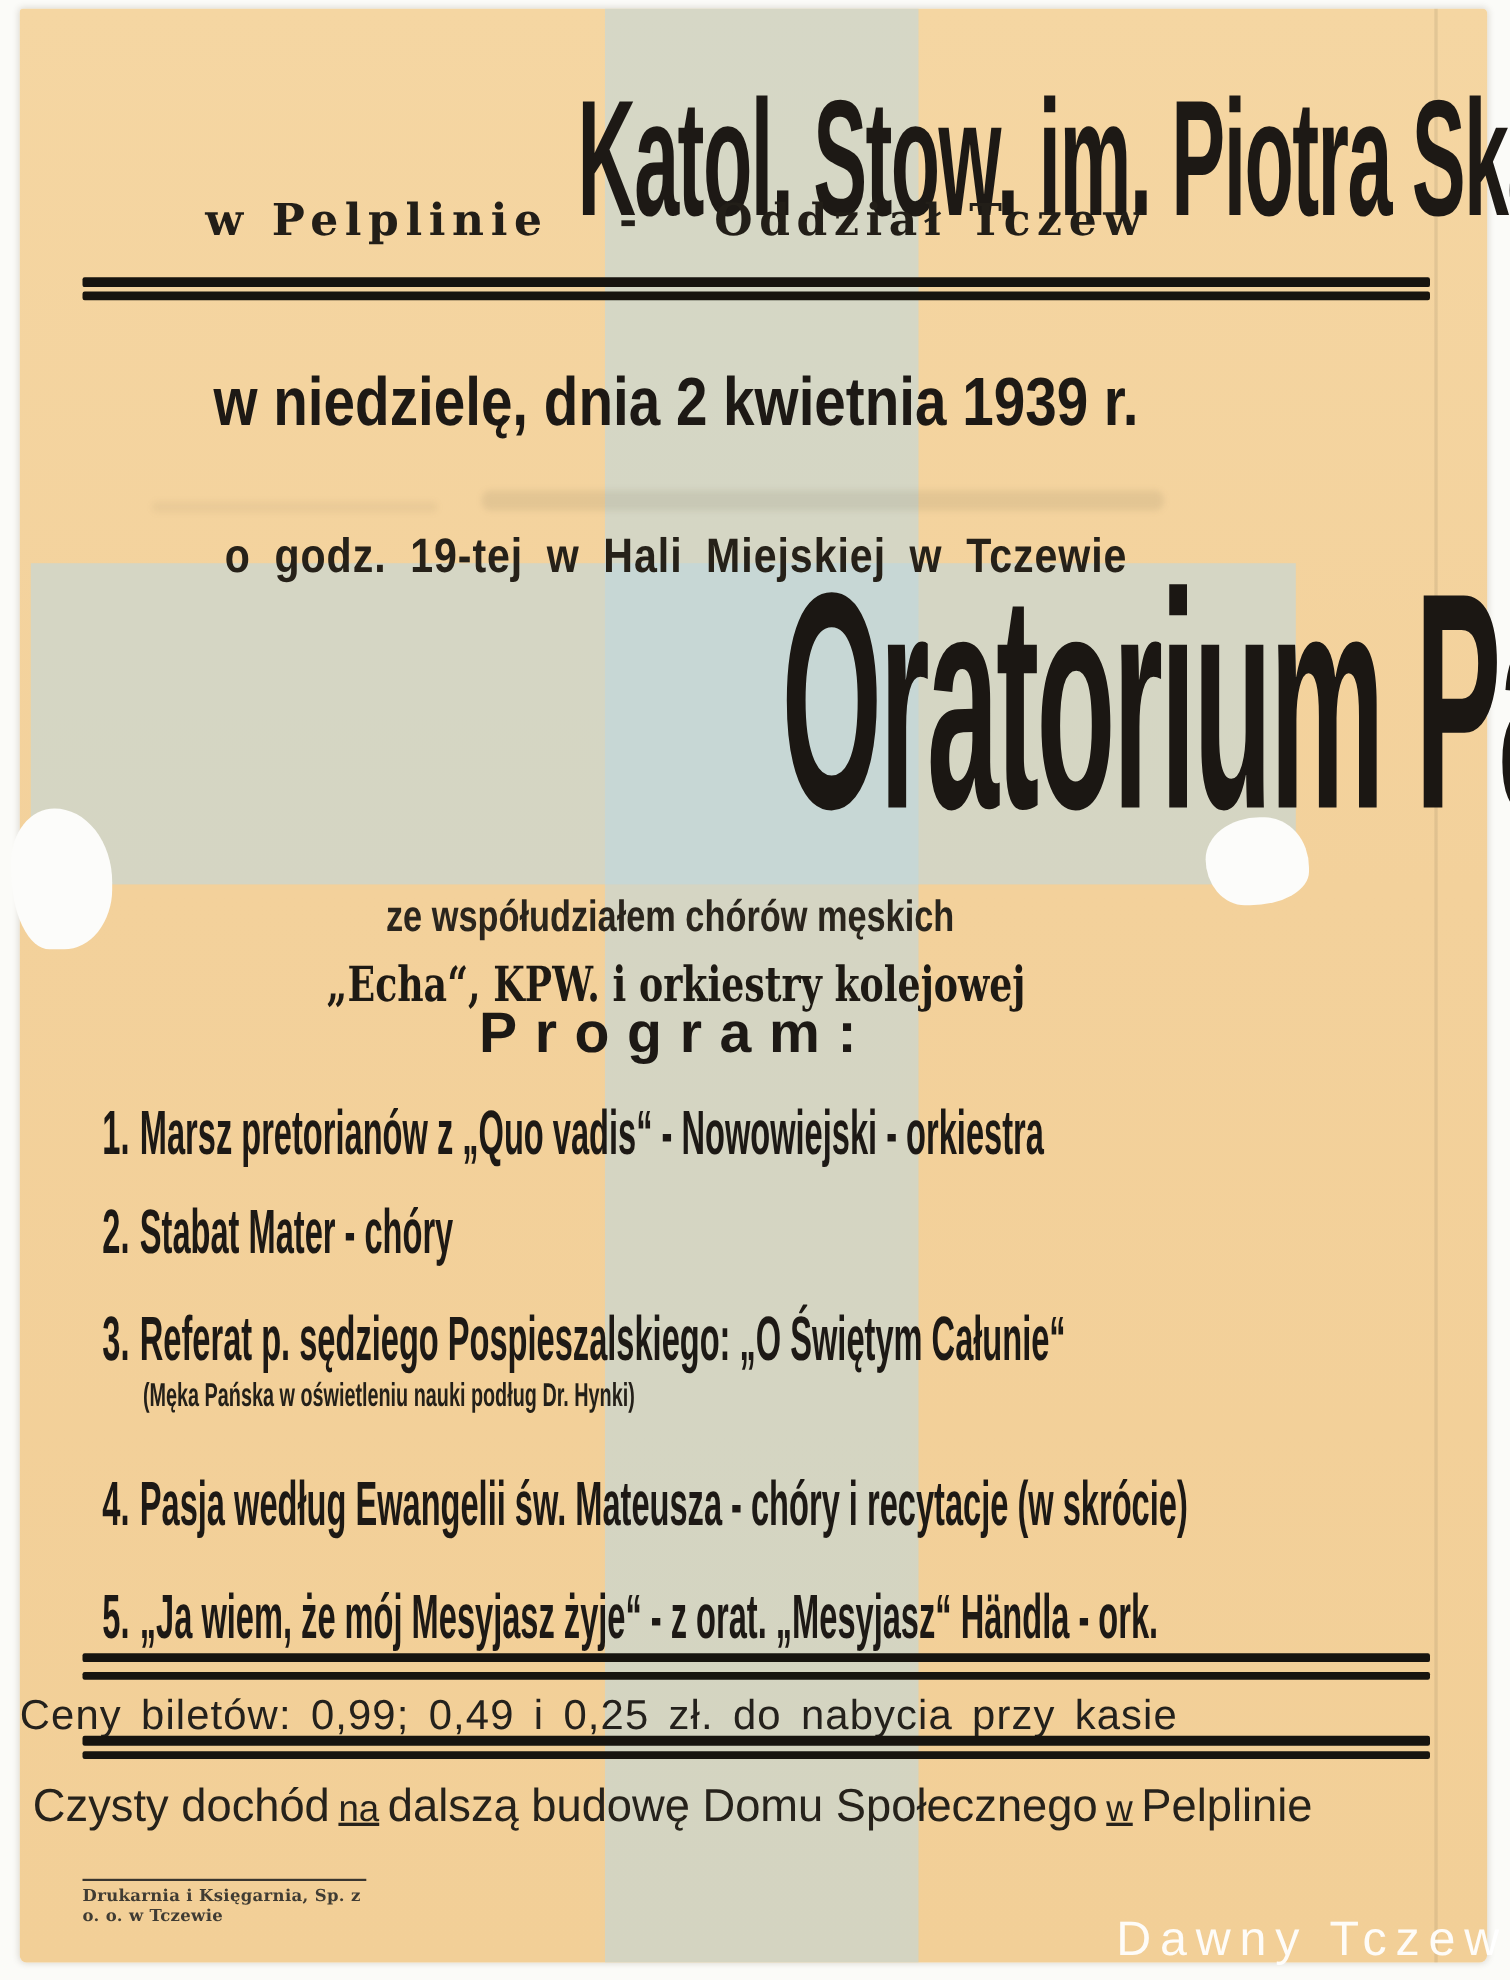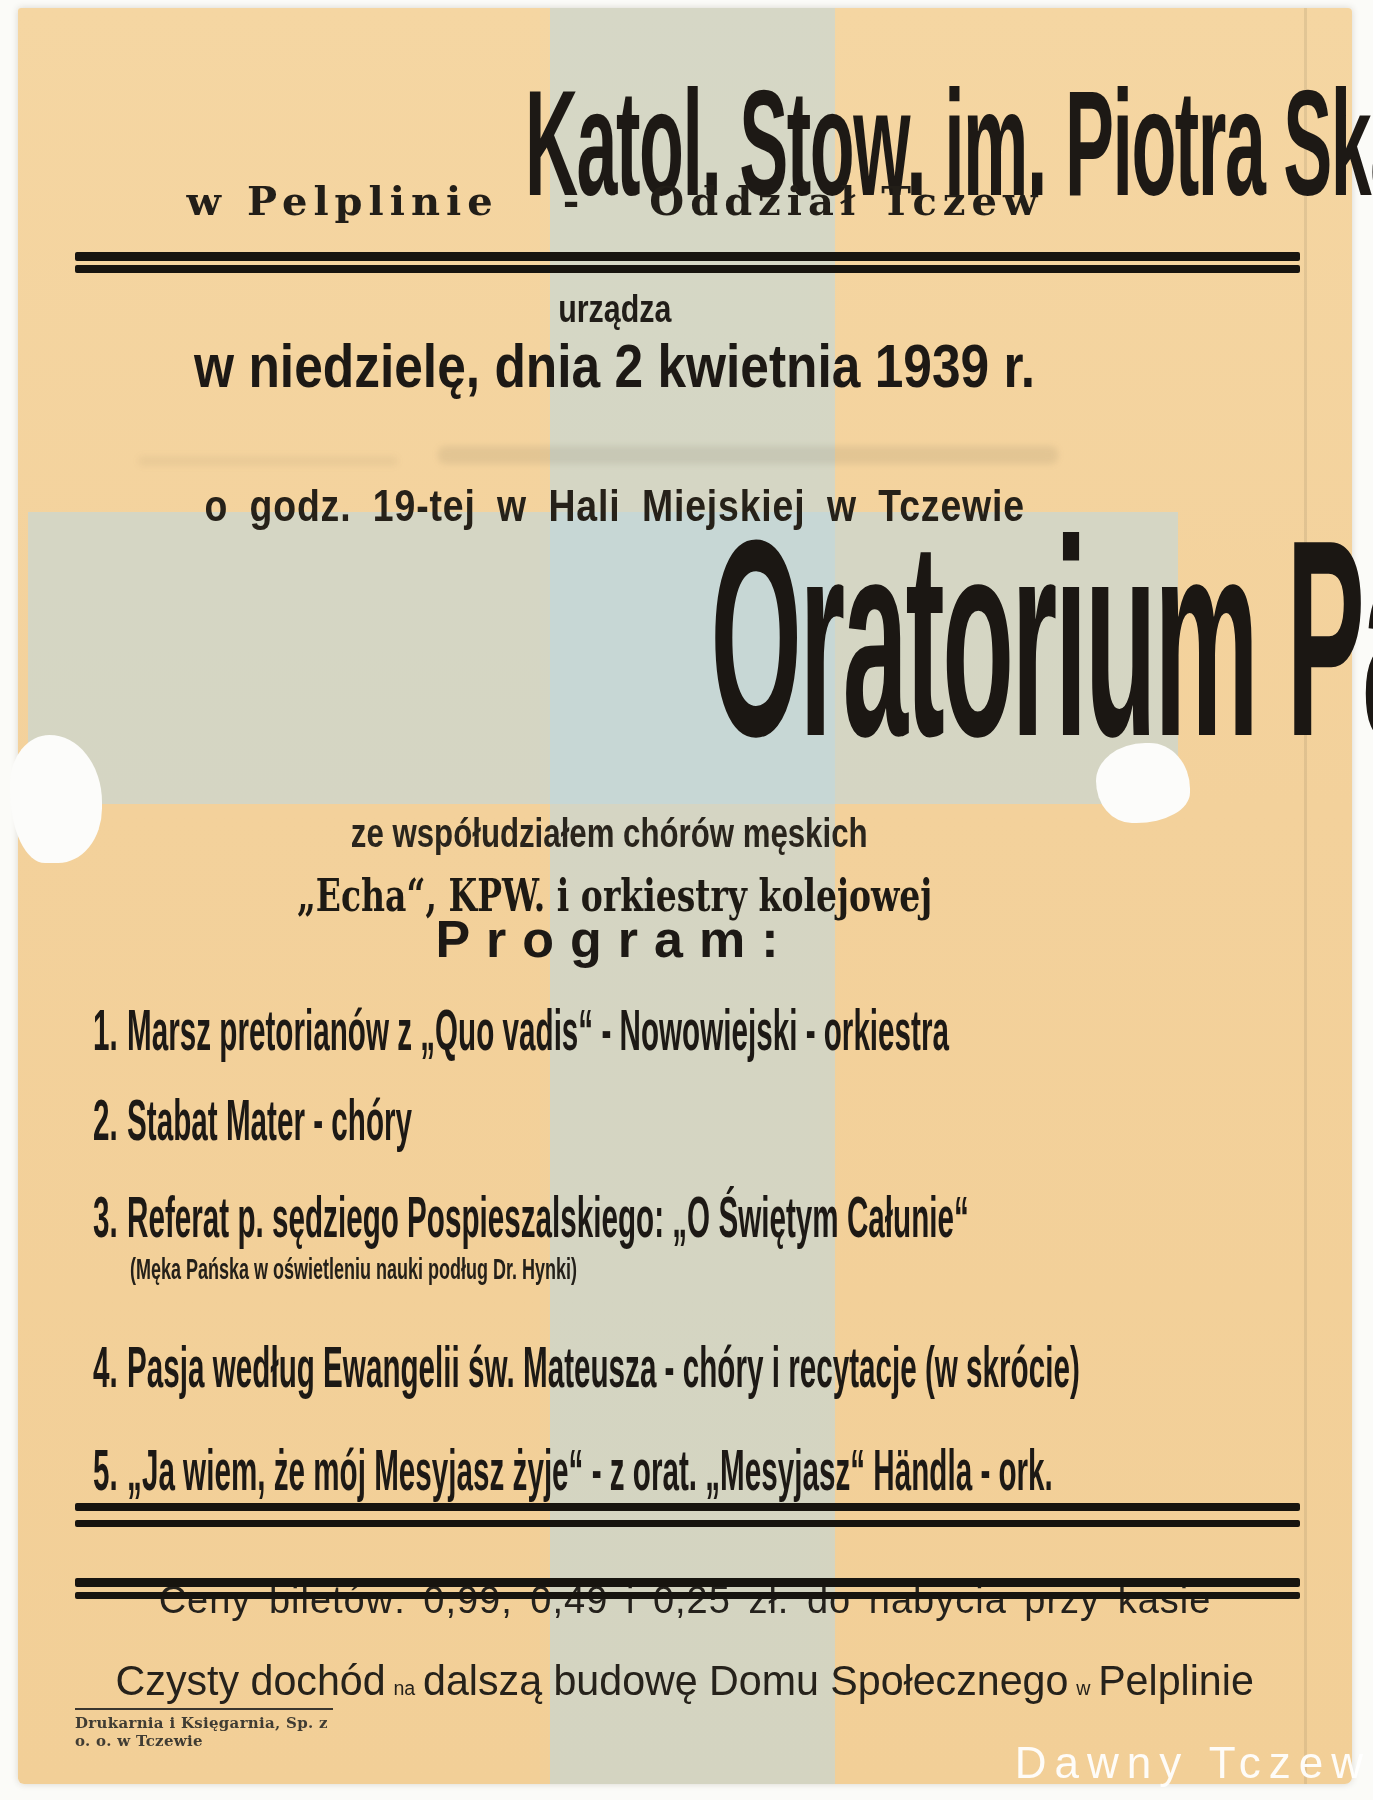--- a/index.html
+++ b/index.html
@@ -14,21 +14,21 @@
     border-radius:3px 4px 7px 6px;
     box-shadow:0 0 7px rgba(60,45,20,.18);
   }
   
   .stripe-v{position:absolute;left:532px;top:0;width:285px;height:100%;
     background:rgba(188,217,227,.55);}
   .band-h{position:absolute;left:10px;top:504px;width:1150px;height:292px;
     background:rgba(188,217,227,.55);}
   
   .row{position:absolute;left:0;right:140px;text-align:center;color:#211d18;}
-  .row-wide{position:absolute;left:0;right:0;text-align:center;color:#24211c;margin-top:40px;}
+  .row-wide{position:absolute;left:0;right:0;color:#24211c;}
   .cond{display:inline-block;white-space:nowrap;transform:scaleX(var(--sx,1));transform-origin:center center;}
   
   .org-title{top:40px;line-height:190px;font-size:150px;font-weight:bold;color:#1d1915;}
   .org-title .cond{--sx:.49;letter-spacing:-3px;}
   .org-subtitle{top:170px;line-height:46px;font-size:40px;font-family:"DejaVu Serif",serif;font-weight:bold;letter-spacing:6px;color:#221e18;}
   .org-subtitle .gap{display:inline-block;width:64px;}
   .rule{position:absolute;left:57px;width:1225px;background:#17140f;border-radius:2px;}
   .r1a{top:244px;height:9px;} .r1b{top:257px;height:8px;}
   .r2a{top:1495px;height:8px;} .r2b{top:1512px;height:7px;}
   .r3a{top:1570px;height:9px;} .r3b{top:1584px;height:7px;}
@@ -51,21 +51,21 @@
   .item .num{margin-right:18px;}
   .i1{top:992px;} .i2{top:1082px;} .i3{top:1179px;} .i4{top:1329px;} .i5{top:1432px;}
   .item-note{position:absolute;left:112px;top:1244px;line-height:34px;font-size:30px;font-weight:bold;color:#242019;}
   .item-note .cond{--sx:.6;transform-origin:left center;}
   
   .prices{top:1530px;line-height:44px;font-size:38px;font-weight:400;letter-spacing:1px;}
   .prices .cond{--sx:1;word-spacing:6px;}
   .proceeds{top:1609px;line-height:48px;font-weight:400;color:#26221b;}
   .proceeds .cond{--sx:.98;}
   .proceeds .big{font-size:42px;}
-  .proceeds .small{font-size:20px;margin:0 8px;}
+  .proceeds .small{font-size:34px;margin:0 8px;text-decoration:underline;}
   .signature{position:absolute;right:105px;top:1664px;line-height:50px;font-size:46px;
     font-family:"DejaVu Serif",serif;font-weight:bold;letter-spacing:4px;color:#1b1712;}
   .imprint{position:absolute;left:57px;top:1700px;width:258px;border-top:2px solid #3a362f;
     padding-top:4px;font-family:"DejaVu Serif",serif;font-size:15px;font-weight:bold;
     color:#403c33;letter-spacing:.3px;filter:blur(.3px);}
   
   .torn-left{position:absolute;left:-8px;top:727px;width:92px;height:128px;background:#fcfcfa;
     border-radius:45% 60% 50% 40% / 40% 55% 45% 60%;z-index:5;}
   .torn-right{position:absolute;left:1078px;top:735px;width:94px;height:80px;background:#fcfcfa;
     border-radius:55% 45% 60% 40% / 50% 60% 40% 55%;z-index:5;}
@@ -93,23 +93,20 @@
       <span class="cond">Katol. Stow. im. Piotra Skargi</span>
     </div>
 
     <div class="row org-subtitle">
       <span>w Pelplinie</span><span class="gap"></span><span>-</span><span class="gap"></span><span>Oddział Tczew</span>
     </div>
 
     <div class="rule r1a"></div>
     <div class="rule r1b"></div>
 
-    <div class="row organizes">
-      <span class="cond">urządza</span>
-    </div>
 
     <div class="row event-date">
       <span class="cond">w niedzielę, dnia 2 kwietnia 1939 r.</span>
     </div>
 
     <div class="row time-place">
       <span class="cond">o godz. 19-tej w Hali Miejskiej w Tczewie</span>
     </div>
 
     <div class="row event-title">

